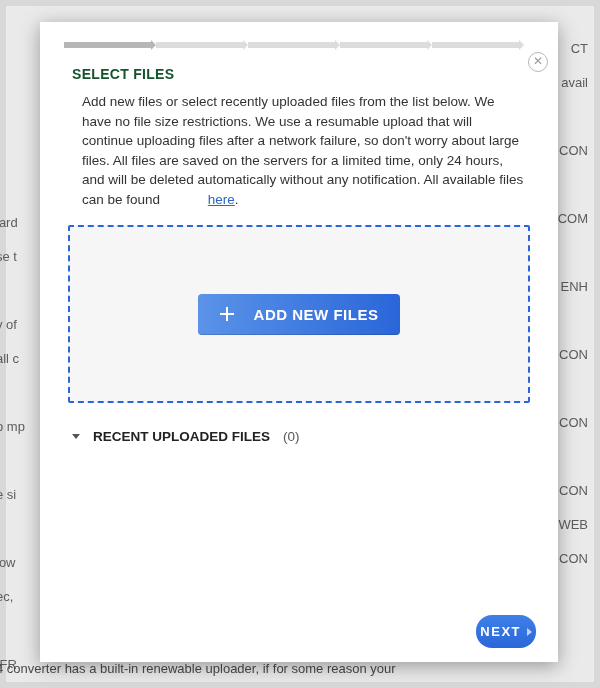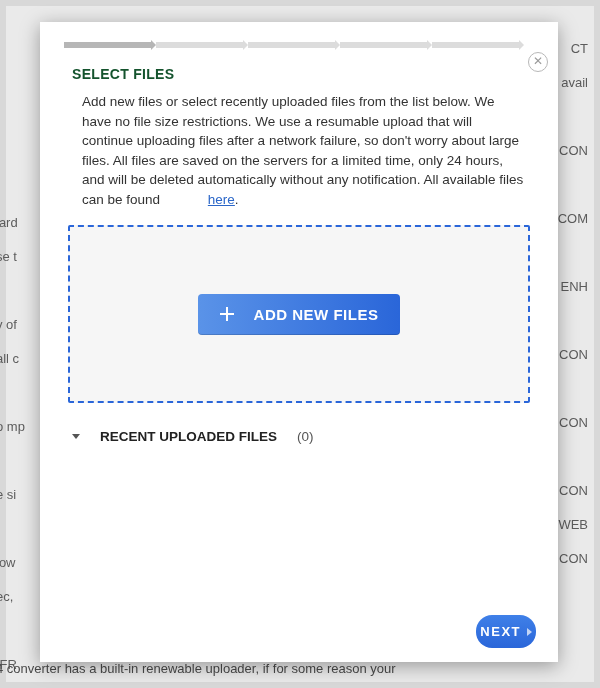--- a/index.html
+++ b/index.html
@@ -121,21 +121,21 @@
   .plus-icon::before { left: 6px; top: 0; width: 2px; height: 14px; }
   .plus-icon::after  { left: 0; top: 6px; width: 14px; height: 2px; }
 
   .recent {
     margin: 26px 0 0 8px;
     font-size: 13.5px;
     font-weight: bold;
     color: #222;
     display: flex;
     align-items: center;
-    gap: 20px;
+    gap: 13px;
     cursor: pointer;
   }
   .chevron-down {
     display: inline-block;
     width: 0; height: 0;
     border-left: 4px solid transparent;
     border-right: 4px solid transparent;
     border-top: 5px solid #555;
   }
   .recent .count { font-weight: normal; color: #555; }

